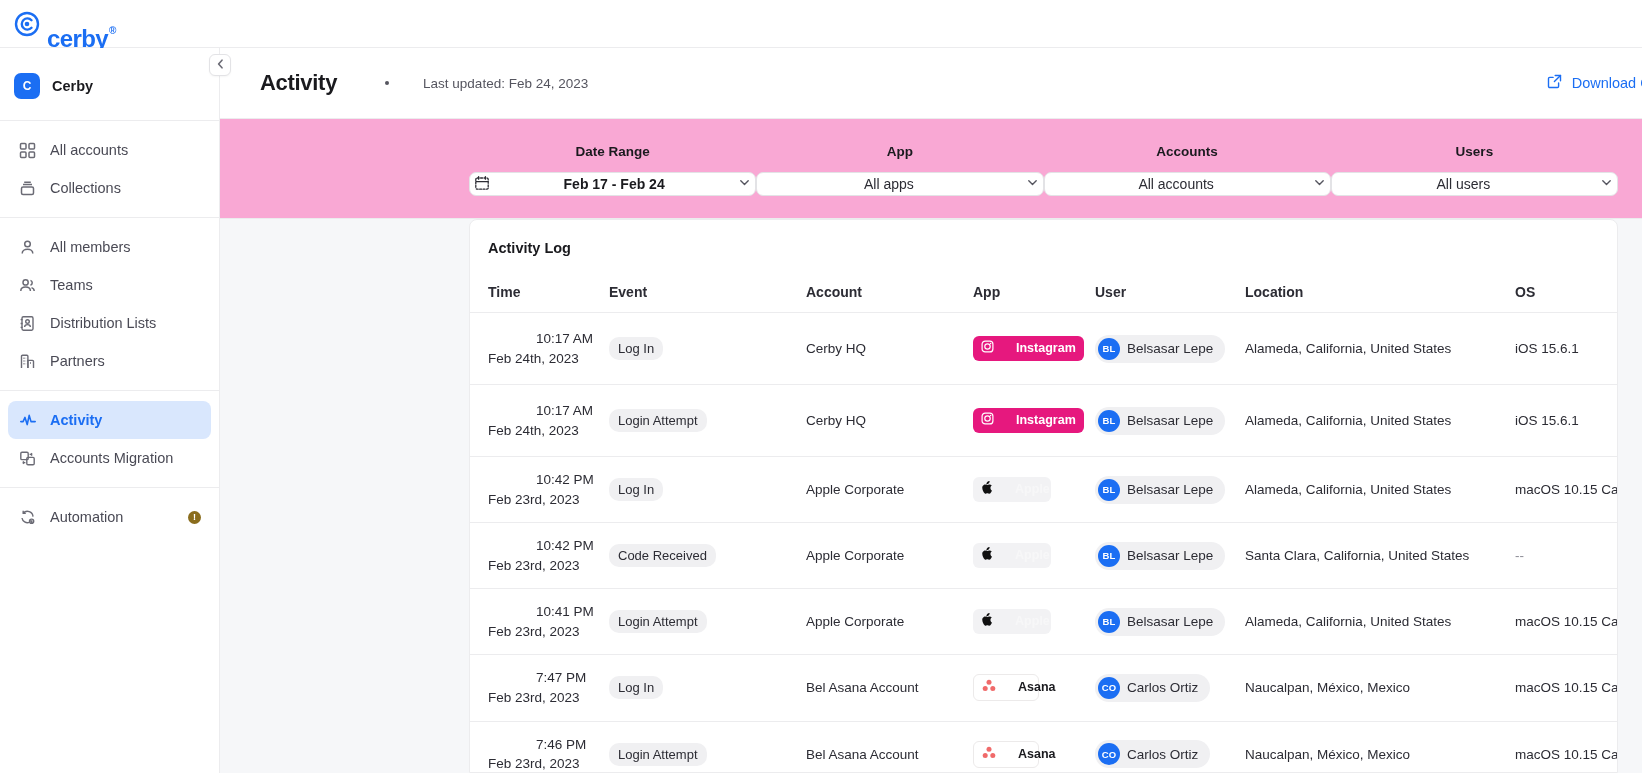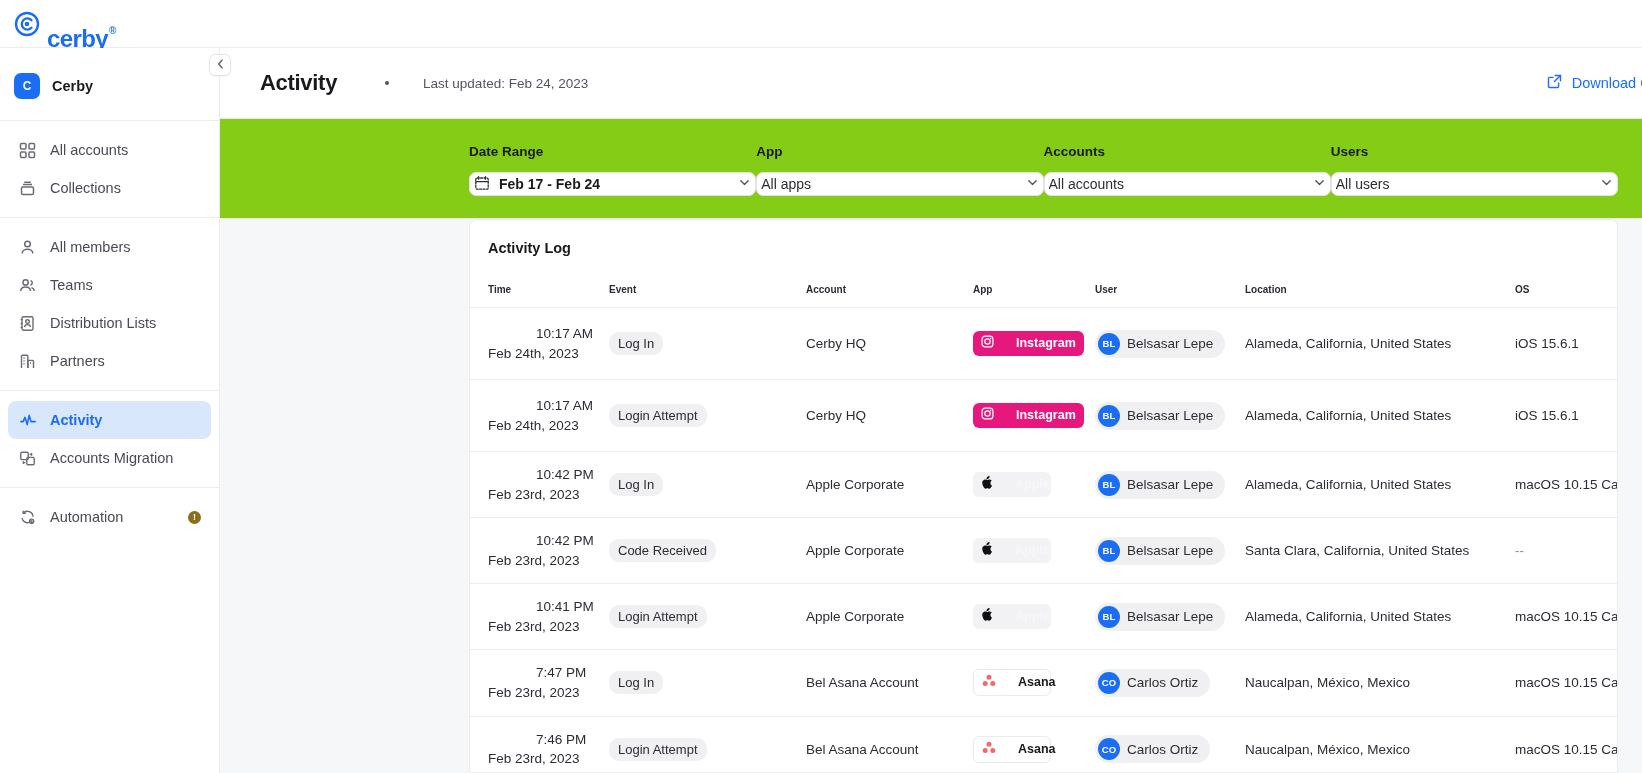--- a/index.html
+++ b/index.html
@@ -102,26 +102,27 @@
   .head-actions { margin-left: auto; display: flex; align-items: center; padding-right: 0; }
   .dl-btn {
     display: flex; align-items: center; gap: 10px;
     color: #1b6ef3; font-size: 14.5px; cursor: pointer;
     white-space: nowrap;
     margin-right: -28px;
   }
 
   
   .filters {
-    background: #84cc16;
+    background: #f9a8d4;
     border-top: 1px solid #ececee;
     border-bottom: 1px solid #ececee;
     padding: 25px 24px 22px 249px;
     display: flex; 
     flex: 0 0 auto;
+    text-align: center;
   }
   .filter { flex: 1 1 0; min-width: 0; }
   .filter-label { font-size: 13.5px; font-weight: bold; color: #1a1a1e; margin-bottom: 13px; }
   .select {
     height: 24px; background: #fff;
     border: 1px solid #e3e3e6; border-radius: 7px;
     display: flex; align-items: center; gap: 9px;
     padding: 0 4px;
     font-size: 14px; color: #2c2c34;
     cursor: pointer;
@@ -137,21 +138,21 @@
     border: 1px solid #ececee;
     border-radius: 8px 8px 0 0;
     height: 100%;
     overflow: hidden;
   }
   .card-title { font-size: 14.5px; font-weight: bold; color: #1a1a1e; padding: 20px 18px 0 18px; }
 
   table { width: 100%; border-collapse: collapse; table-layout: fixed; }
   thead th {
     text-align: left;
-    font-size: 10px; font-weight: bold; color: #2c2c34;
+    font-size: 14px; font-weight: bold; color: #2c2c34;
     padding: 28px 6px 12px 6px;
     border-bottom: 1px solid #ececee;
   }
   tbody td {
     font-size: 13.5px; color: #2c2c34;
     padding: 13px 6px;
     border-bottom: 1px solid #ececee;
     vertical-align: middle;
   }
   th:first-child, td:first-child { padding-left: 18px; }
@@ -175,21 +176,21 @@
     font-size: 13px; line-height: 1;
   }
 
   .app-badge {
     display: inline-flex; align-items: center; gap: 22px;
     border-radius: 6px; padding: 4px 8px;
     font-size: 12.5px; font-weight: bold; line-height: 1.2;
   }
   .app-badge.instagram { background: #e6187e; color: #fff; }
   .app-badge.apple { background: #f2f2f4; color: #f7f7f8; width: 78px; }
-  .app-badge.asana { background: #fff; border: 1px solid #eceaea; color: #1a1a1e; width: 78px; }
+  .app-badge.asana { background: #fff; border: 1px solid #eceaea; color: #1a1a1e; width: 66px; }
 
   .user-chip {
     display: inline-flex; align-items: center; gap: 7px;
     background: #f0f0f2; border-radius: 999px;
     padding: 3px 12px 3px 3px;
     font-size: 13.5px; color: #2c2c34;
   }
   .user-av {
     width: 22px; height: 22px; border-radius: 50%;
     background: #1b6ef3; color: #fff;

